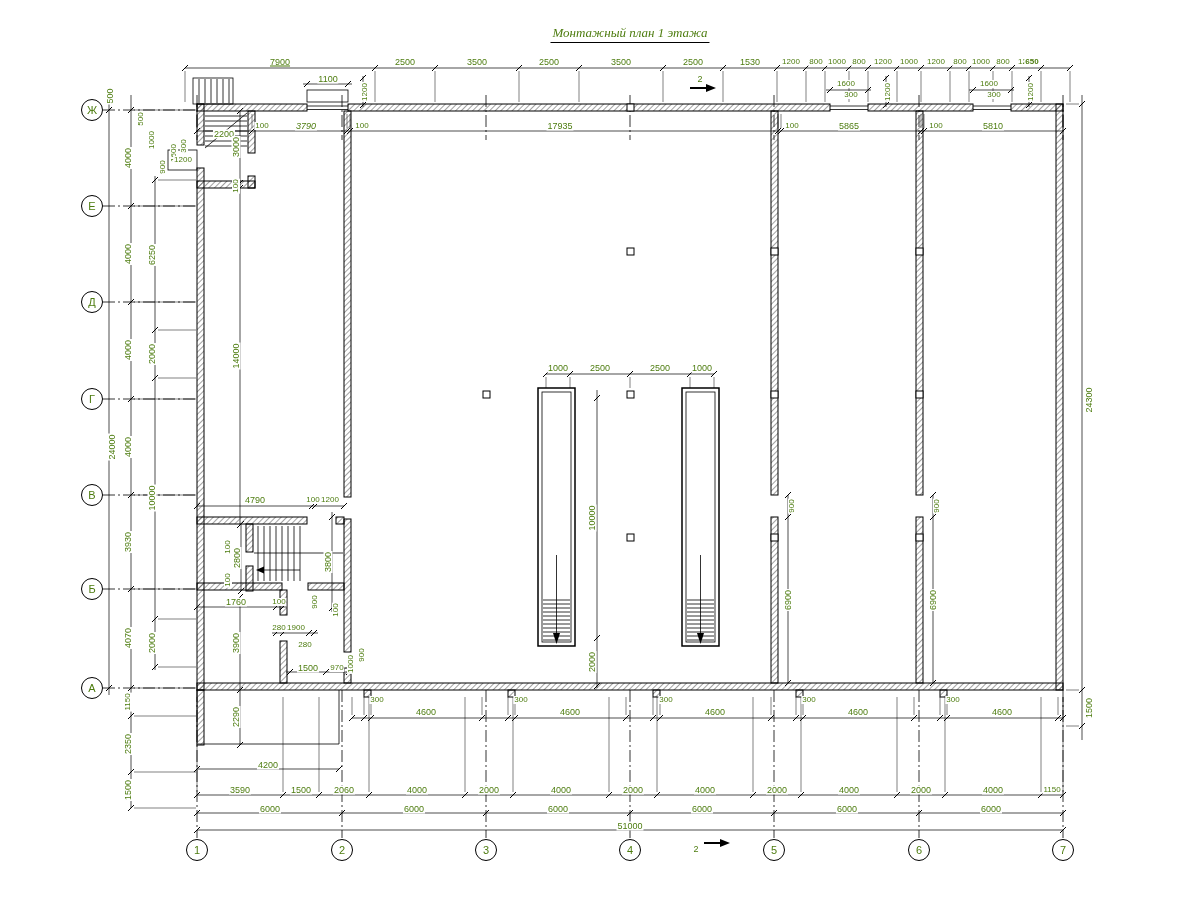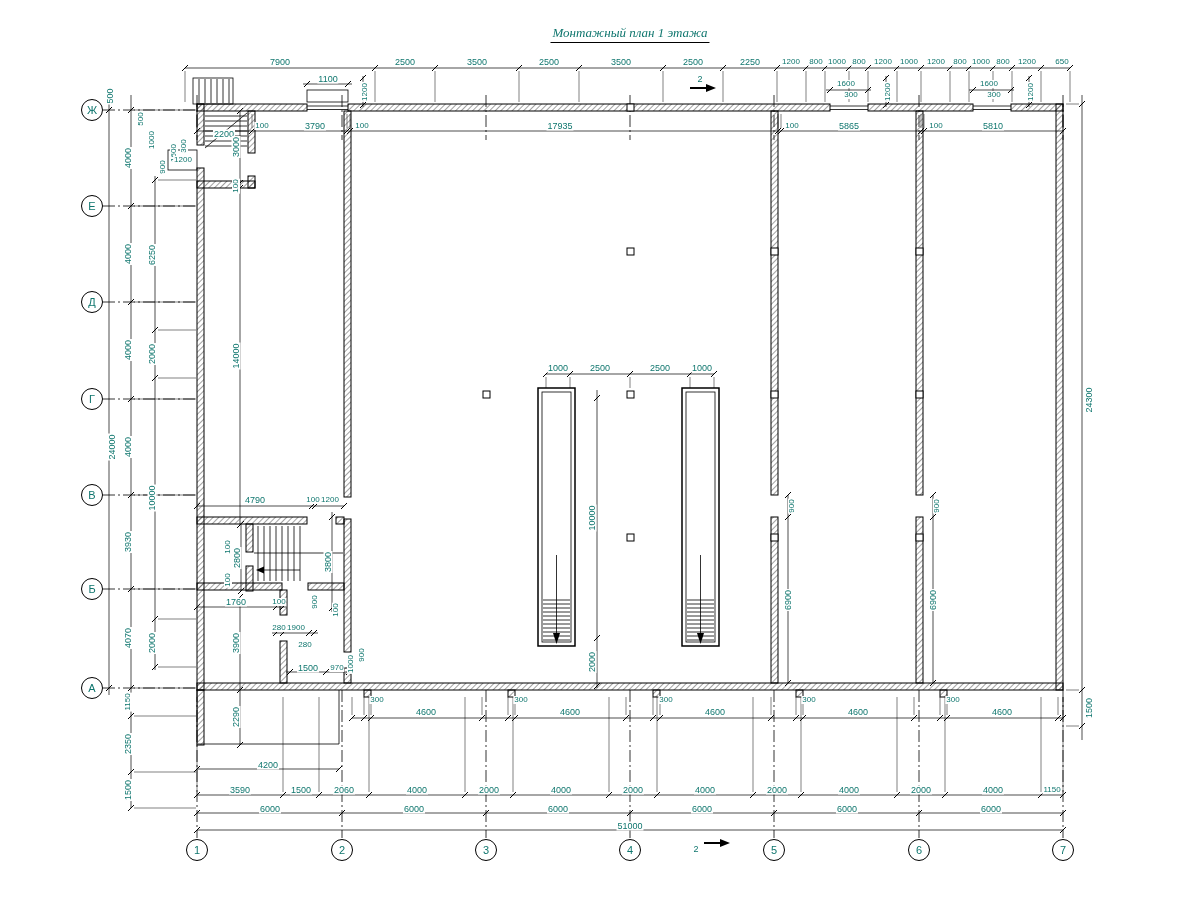--- a/index.html
+++ b/index.html
@@ -1,17 +1,17 @@
 <!DOCTYPE html>
 <html><head>
 <meta charset="utf-8">
 <style>
   html,body{margin:0;padding:0;background:#fff;}
   #stage{position:relative;width:1200px;height:900px;background:#fff;overflow:hidden;
-         font-family:"Liberation Sans",sans-serif;color:#0f766e;}
+         font-family:"Liberation Sans",sans-serif;color:#4d7c0f;}
   #plan{position:absolute;left:0;top:0;}
   .title{position:absolute;left:630px;top:34px;transform:translate(-50%,-50%);
          font:italic 13px "Liberation Serif",serif;border-bottom:1px solid #000;
          padding:0 2px 1px 2px;white-space:nowrap;}
   .dim{position:absolute;transform:translate(-50%,-50%);font-size:9px;line-height:1;
        background:#fff;padding:0 1px;white-space:nowrap;}
   .dim.small{font-size:8px;}
   .dim.rot{transform:translate(-50%,-50%) rotate(-90deg);}
   .bubble{position:absolute;width:22px;height:22px;border:1.3px solid #000;border-radius:50%;
           background:#fff;display:flex;align-items:center;justify-content:center;
@@ -428,50 +428,50 @@
       <path d="M690 88H710" stroke="#000" stroke-width="2"></path>
       <polygon class="arrowfill" points="716,88 706,84 706,92"></polygon>
     </g>
     <g id="section-bottom">
       <path d="M704 843H724" stroke="#000" stroke-width="2"></path>
       <polygon class="arrowfill" points="730,843 720,839 720,847"></polygon>
     </g>
   </svg>
 
   <div id="labels-layer">
-      <span class="dim" style="left: 280px; top: 62px;">7900</span>
+      <span class="dim" style="left: 280px; top: 62px; text-decoration: underline;">7900</span>
       <span class="dim" style="left: 405px; top: 62px;">2500</span>
       <span class="dim" style="left: 477px; top: 62px;">3500</span>
       <span class="dim" style="left: 549px; top: 62px;">2500</span>
       <span class="dim" style="left: 621px; top: 62px;">3500</span>
       <span class="dim" style="left: 693px; top: 62px;">2500</span>
-      <span class="dim" style="left: 750px; top: 62px;">2250</span>
+      <span class="dim" style="left: 750px; top: 62px;">1530</span>
       <span class="dim small" style="left: 791px; top: 62px;">1200</span>
       <span class="dim small" style="left: 816px; top: 62px;">800</span>
       <span class="dim small" style="left: 837px; top: 62px;">1000</span>
       <span class="dim small" style="left: 859px; top: 62px;">800</span>
       <span class="dim small" style="left: 883px; top: 62px;">1200</span>
       <span class="dim small" style="left: 909px; top: 62px;">1000</span>
       <span class="dim small" style="left: 936px; top: 62px;">1200</span>
       <span class="dim small" style="left: 960px; top: 62px;">800</span>
       <span class="dim small" style="left: 981px; top: 62px;">1000</span>
       <span class="dim small" style="left: 1003px; top: 62px;">800</span>
       <span class="dim small" style="left: 1027px; top: 62px;">1200</span>
-      <span class="dim small" style="left: 1062px; top: 62px;">650</span>
+      <span class="dim small" style="left: 1032px; top: 62px; font-weight: bold;">650</span>
       <span class="dim" style="left: 328px; top: 79px;">1100</span>
       <span class="dim small rot" style="left: 365px; top: 92px;">1200</span>
       <span class="dim small" style="left: 846px; top: 84px;">1600</span>
       <span class="dim small" style="left: 851px; top: 95px;">300</span>
       <span class="dim small rot" style="left: 888px; top: 92px;">1200</span>
       <span class="dim small" style="left: 989px; top: 84px;">1600</span>
       <span class="dim small" style="left: 994px; top: 95px;">300</span>
       <span class="dim small rot" style="left: 1031px; top: 92px;">1200</span>
       <span class="dim" style="left: 224px; top: 134px;">2200</span>
       <span class="dim small" style="left: 262px; top: 126px;">100</span>
-      <span class="dim" style="left: 315px; top: 126px;">3790</span>
+      <span class="dim" style="left: 306px; top: 126px; font-style: italic;">3790</span>
       <span class="dim small" style="left: 362px; top: 126px;">100</span>
       <span class="dim" style="left: 560px; top: 126px;">17935</span>
       <span class="dim small" style="left: 792px; top: 126px;">100</span>
       <span class="dim" style="left: 849px; top: 126px;">5865</span>
       <span class="dim small" style="left: 936px; top: 126px;">100</span>
       <span class="dim" style="left: 993px; top: 126px;">5810</span>
       <span class="dim rot" style="left: 110px; top: 96px;">500</span>
       <span class="dim small rot" style="left: 141px; top: 119px;">500</span>
       <span class="dim small rot" style="left: 152px; top: 140px;">1000</span>
       <span class="dim small rot" style="left: 163px; top: 167px;">900</span>

